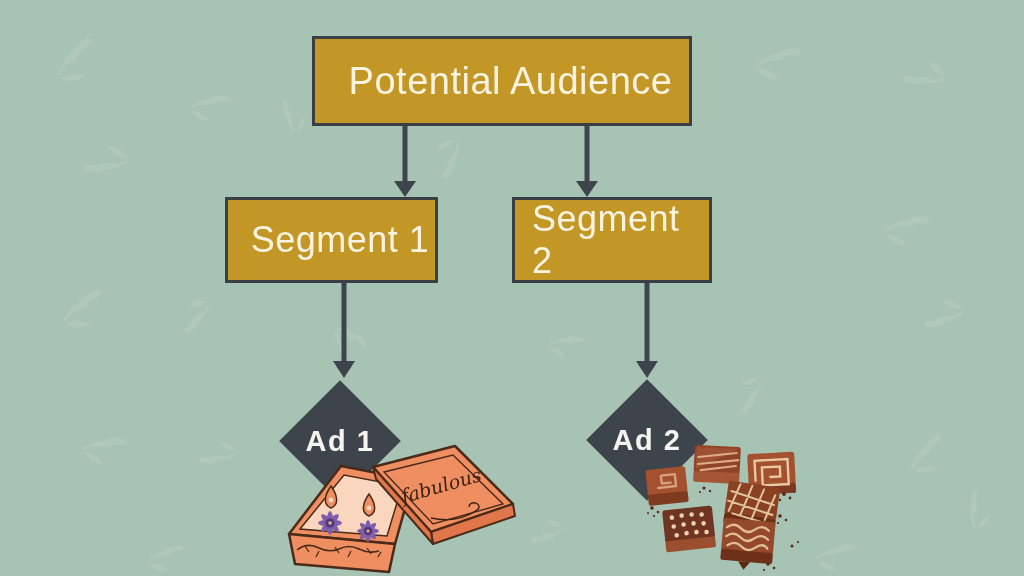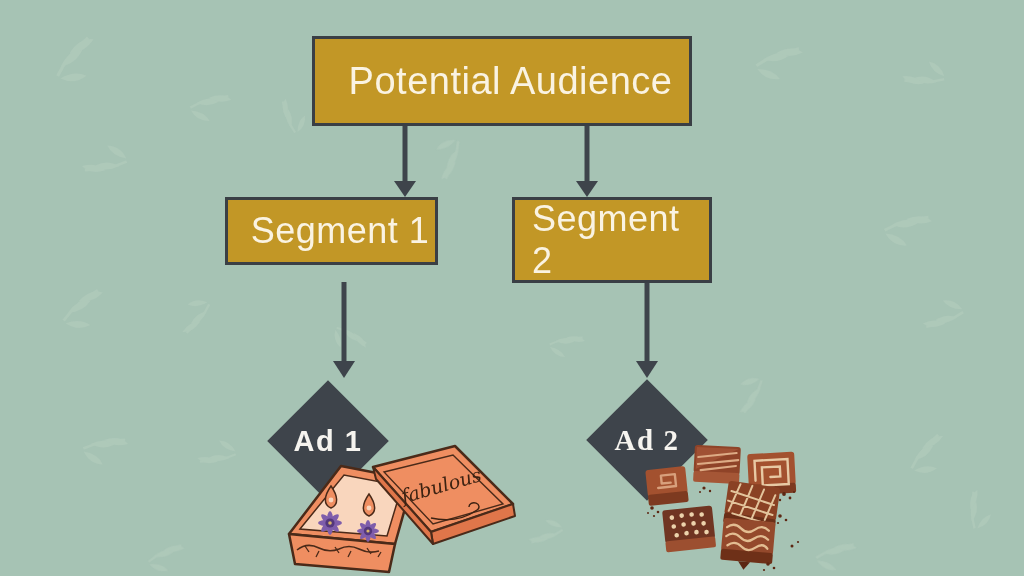--- a/index.html
+++ b/index.html
@@ -15,30 +15,30 @@
   .node{
     position:absolute;box-sizing:border-box;
     background:var(--node-fill,#c29726);
     border:3px solid var(--node-border,#3a3f45);
     color:var(--node-text,#faf3e2);
     display:flex;align-items:center;justify-content:center;
     letter-spacing:0.5px;
     padding-left:17px;
   }
   .node-root{left:312px;top:36px;width:380px;height:90px;font-size:38px;}
-  .node-seg1{left:225px;top:197px;width:213px;height:68px;font-size:36px;}
+  .node-seg1{left:225px;top:197px;width:213px;height:86px;font-size:36px;}
   .node-seg2{left:512px;top:197px;width:200px;height:86px;font-size:36px;}
 
   .connectors{position:absolute;left:0;top:0;width:1024px;height:576px;pointer-events:none;}
   .arrow-line{stroke:var(--arrow,#3e444b);stroke-width:5;}
   .arrow-head{fill:var(--arrow,#3e444b);}
 
   .diamond{position:absolute;width:120px;height:120px;}
-  .diamond-1{left:268px;top:381px;}
-  .diamond-2{left:587px;top:380px;font-family:Liberation Serif, serif;}
+  .diamond-1{left:280px;top:381px;}
+  .diamond-2{left:587px;top:380px;}
   .diamond-shape{
     position:absolute;left:17px;top:17px;width:86px;height:86px;
     transform:rotate(45deg);
     background:var(--diamond-fill,#3e444b);
   }
   .diamond-label{
     position:absolute;left:0;top:0;width:100%;height:100%;
     display:flex;align-items:center;justify-content:center;
     color:var(--diamond-text,#f6f4ef);font-weight:bold;font-size:29px;letter-spacing:1.5px;
   }

